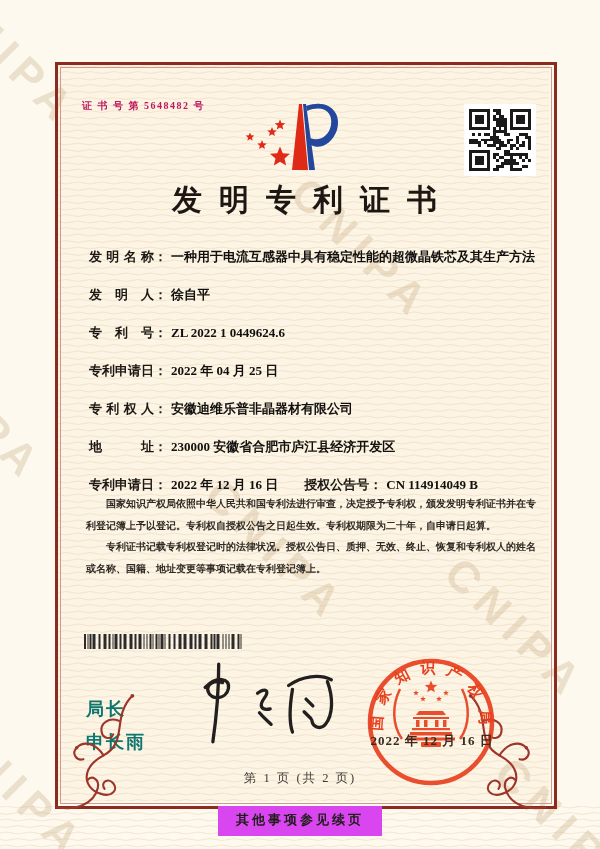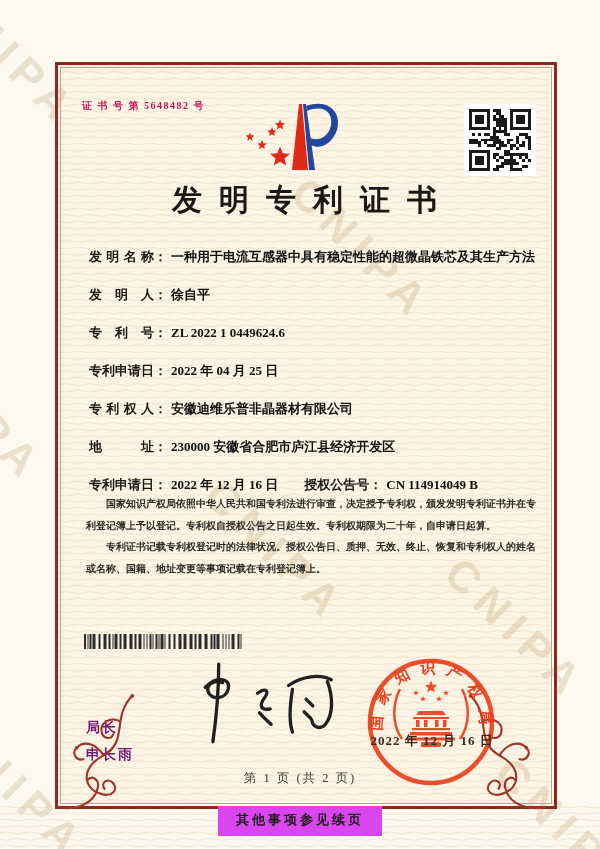--- a/index.html
+++ b/index.html
@@ -29,21 +29,21 @@
   }
   .fields{position:absolute;left:89px;top:248px;width:460px;z-index:3;font-size:13px;color:#1c1813;font-family:Liberation Serif, serif;}
   .frow{height:21px;margin-bottom:17px;white-space:nowrap;}
   .flabel{display:inline-block;width:65px;text-align:justify;text-align-last:justify;font-weight:600;vertical-align:top;}
   .fcolon{font-weight:600;margin-right:4px;}
   .fvalue{font-weight:700;color:#11100e;}
   .grant-left{display:inline-block;width:212px;}
   .paras{position:absolute;left:86px;top:493px;width:458px;z-index:3;font-size:10px;line-height:21.5px;color:#2f2a24;font-weight:600;}
   .paras p{margin:0;text-indent:2em;}
   .barcode{position:absolute;left:84px;top:634px;z-index:3;}
-  .director{position:absolute;left:86px;top:719px;z-index:3;font-family:"Liberation Sans","DejaVu Sans",sans-serif;font-weight:700;font-size:14px;color:#701a75;letter-spacing:2px;}
+  .director{position:absolute;left:86px;top:697px;z-index:3;font-family:"Liberation Sans","DejaVu Sans",sans-serif;font-weight:700;font-size:18px;color:#0f766e;letter-spacing:2px;}
   .director div{margin-bottom:9px;}
   #signature{position:absolute;left:176px;top:655px;z-index:3;}
   #seal{position:absolute;left:366px;top:657px;z-index:5;}
   .seal-date{
     position:absolute;left:366px;top:732px;width:132px;z-index:6;text-align:center;
     font-size:13px;font-weight:700;color:#3a2a20;letter-spacing:1px;
   }
   .page-no{position:absolute;left:0;top:770px;width:100%;z-index:3;text-align:center;font-size:12.5px;letter-spacing:2px;color:#3f3a35;}
   .cont-note{position:absolute;left:0;top:806px;width:100%;z-index:3;text-align:center;}
   .cont-note span{display:inline-block;background:#d946ef;padding:5px 18px 7px;font-size:13px;letter-spacing:3px;color:#1f1d1a;font-weight:600;}

